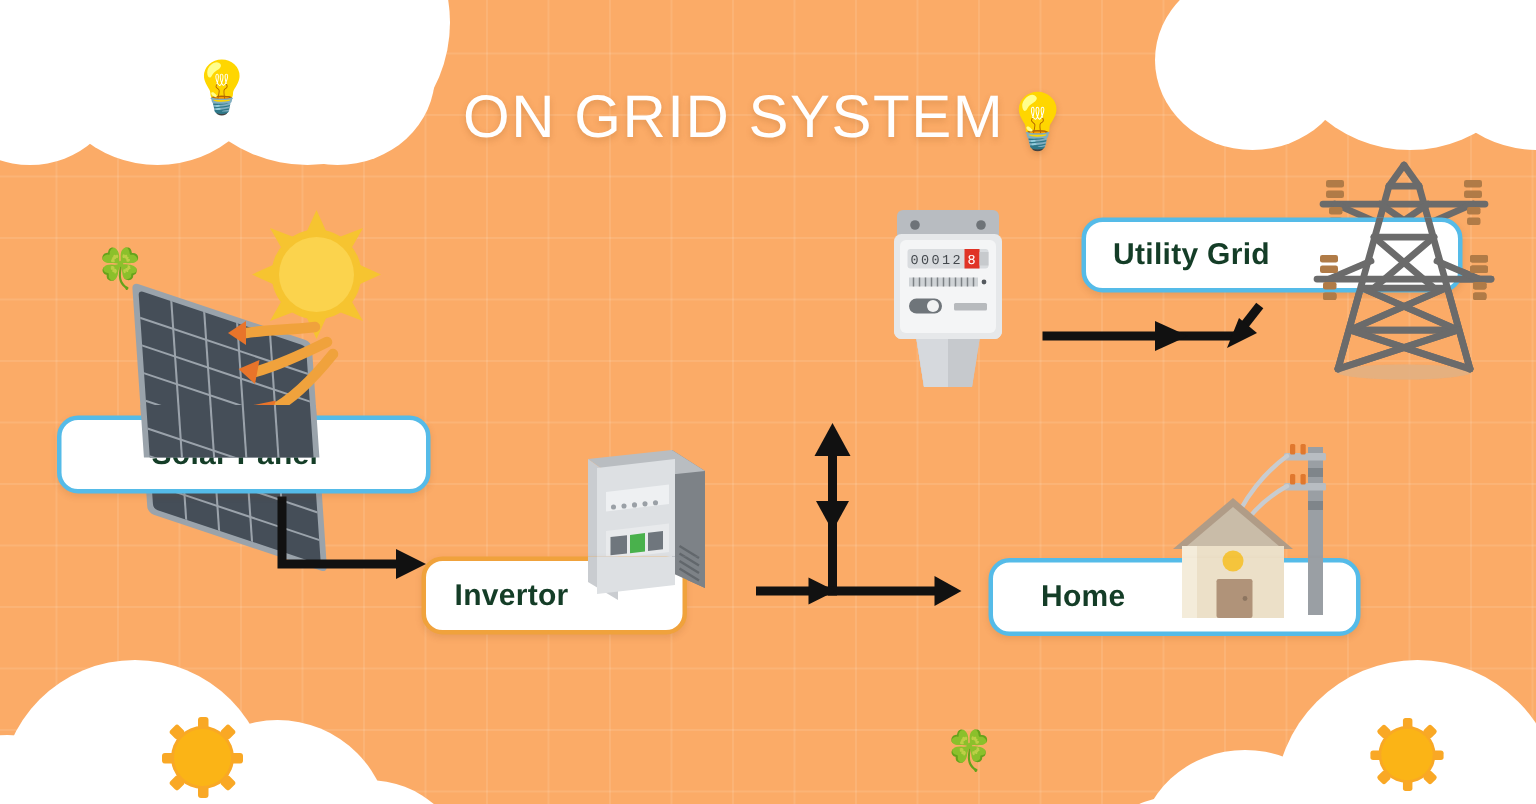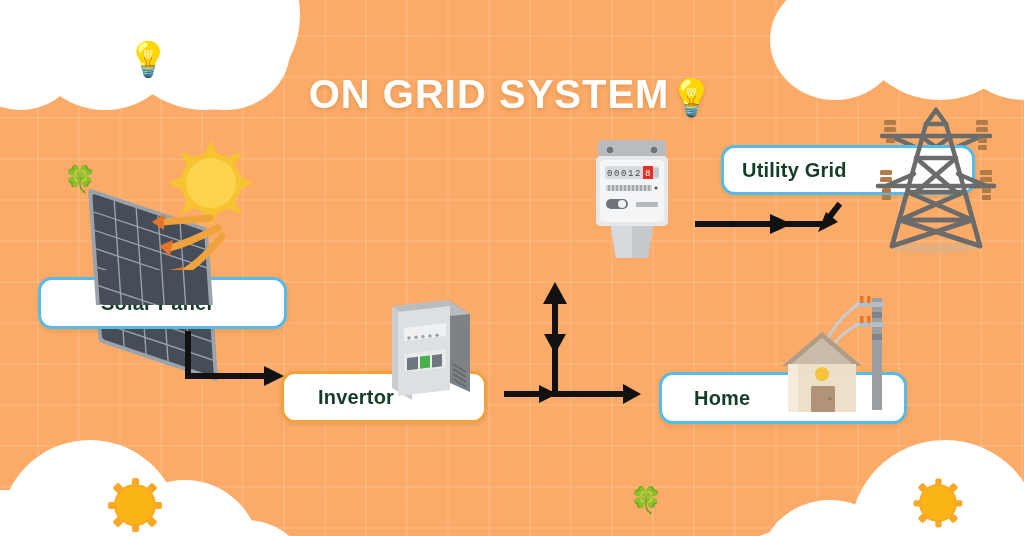--- a/index.html
+++ b/index.html
@@ -52,25 +52,25 @@
     letter-spacing: 0.2px;
     white-space: nowrap;
   }
   .pill-blue  { border: 3px solid #55bbe8; }
   .pill-orange{ border: 3px solid #f0a23c; }
 
   
   #title {
     position: absolute;
     left: 0; right: 0;
-    top: 72px;
+    top: 56px;
     text-align: center;
     color: #ffffff;
     font-size: 40px;
-    font-weight: bold;
+    font-weight: normal;
     letter-spacing: 1px;
     text-shadow: 0 2px 4px rgba(170,100,40,0.30);
   }
   #title .bulb-emoji { font-size: 36px; vertical-align: -2px; }
 
   
   .emoji { position: absolute; line-height: 1; user-select: none; }
 
   svg { display: block; overflow: visible; }
   .layer { position: absolute; }
@@ -416,21 +416,21 @@
       <polygon points="74,14 96,24 74,34" fill="#111111"></polygon>
 
       <polygon points="122,32 142,22 130,12" fill="#111111"></polygon>
     </svg>
   </div>
 
   <div class="pill pill-blue" style="left:38px; top:277px; width:249px; height:52px; padding-left:60px;">
     <span style="font-size:20px;">Solar Panel</span>
   </div>
 
-  <div class="pill pill-orange" style="left:281px; top:371px; width:206px; height:52px; padding-left:34px;">
+  <div class="pill pill-orange" style="left:281px; top:371px; width:177px; height:52px; padding-left:19px;">
     <span style="font-size:20px;">Invertor</span>
   </div>
 
 
   <div class="pill pill-blue" style="left:659px; top:372px; width:248px; height:52px; padding-left:32px;">
     <span style="font-size:20px;">Home</span>
   </div>
 
   <div class="pill pill-blue" style="left:721px; top:145px; width:254px; height:50px; padding-left:18px;">
     <span style="font-size:20px;">Utility Grid</span>

